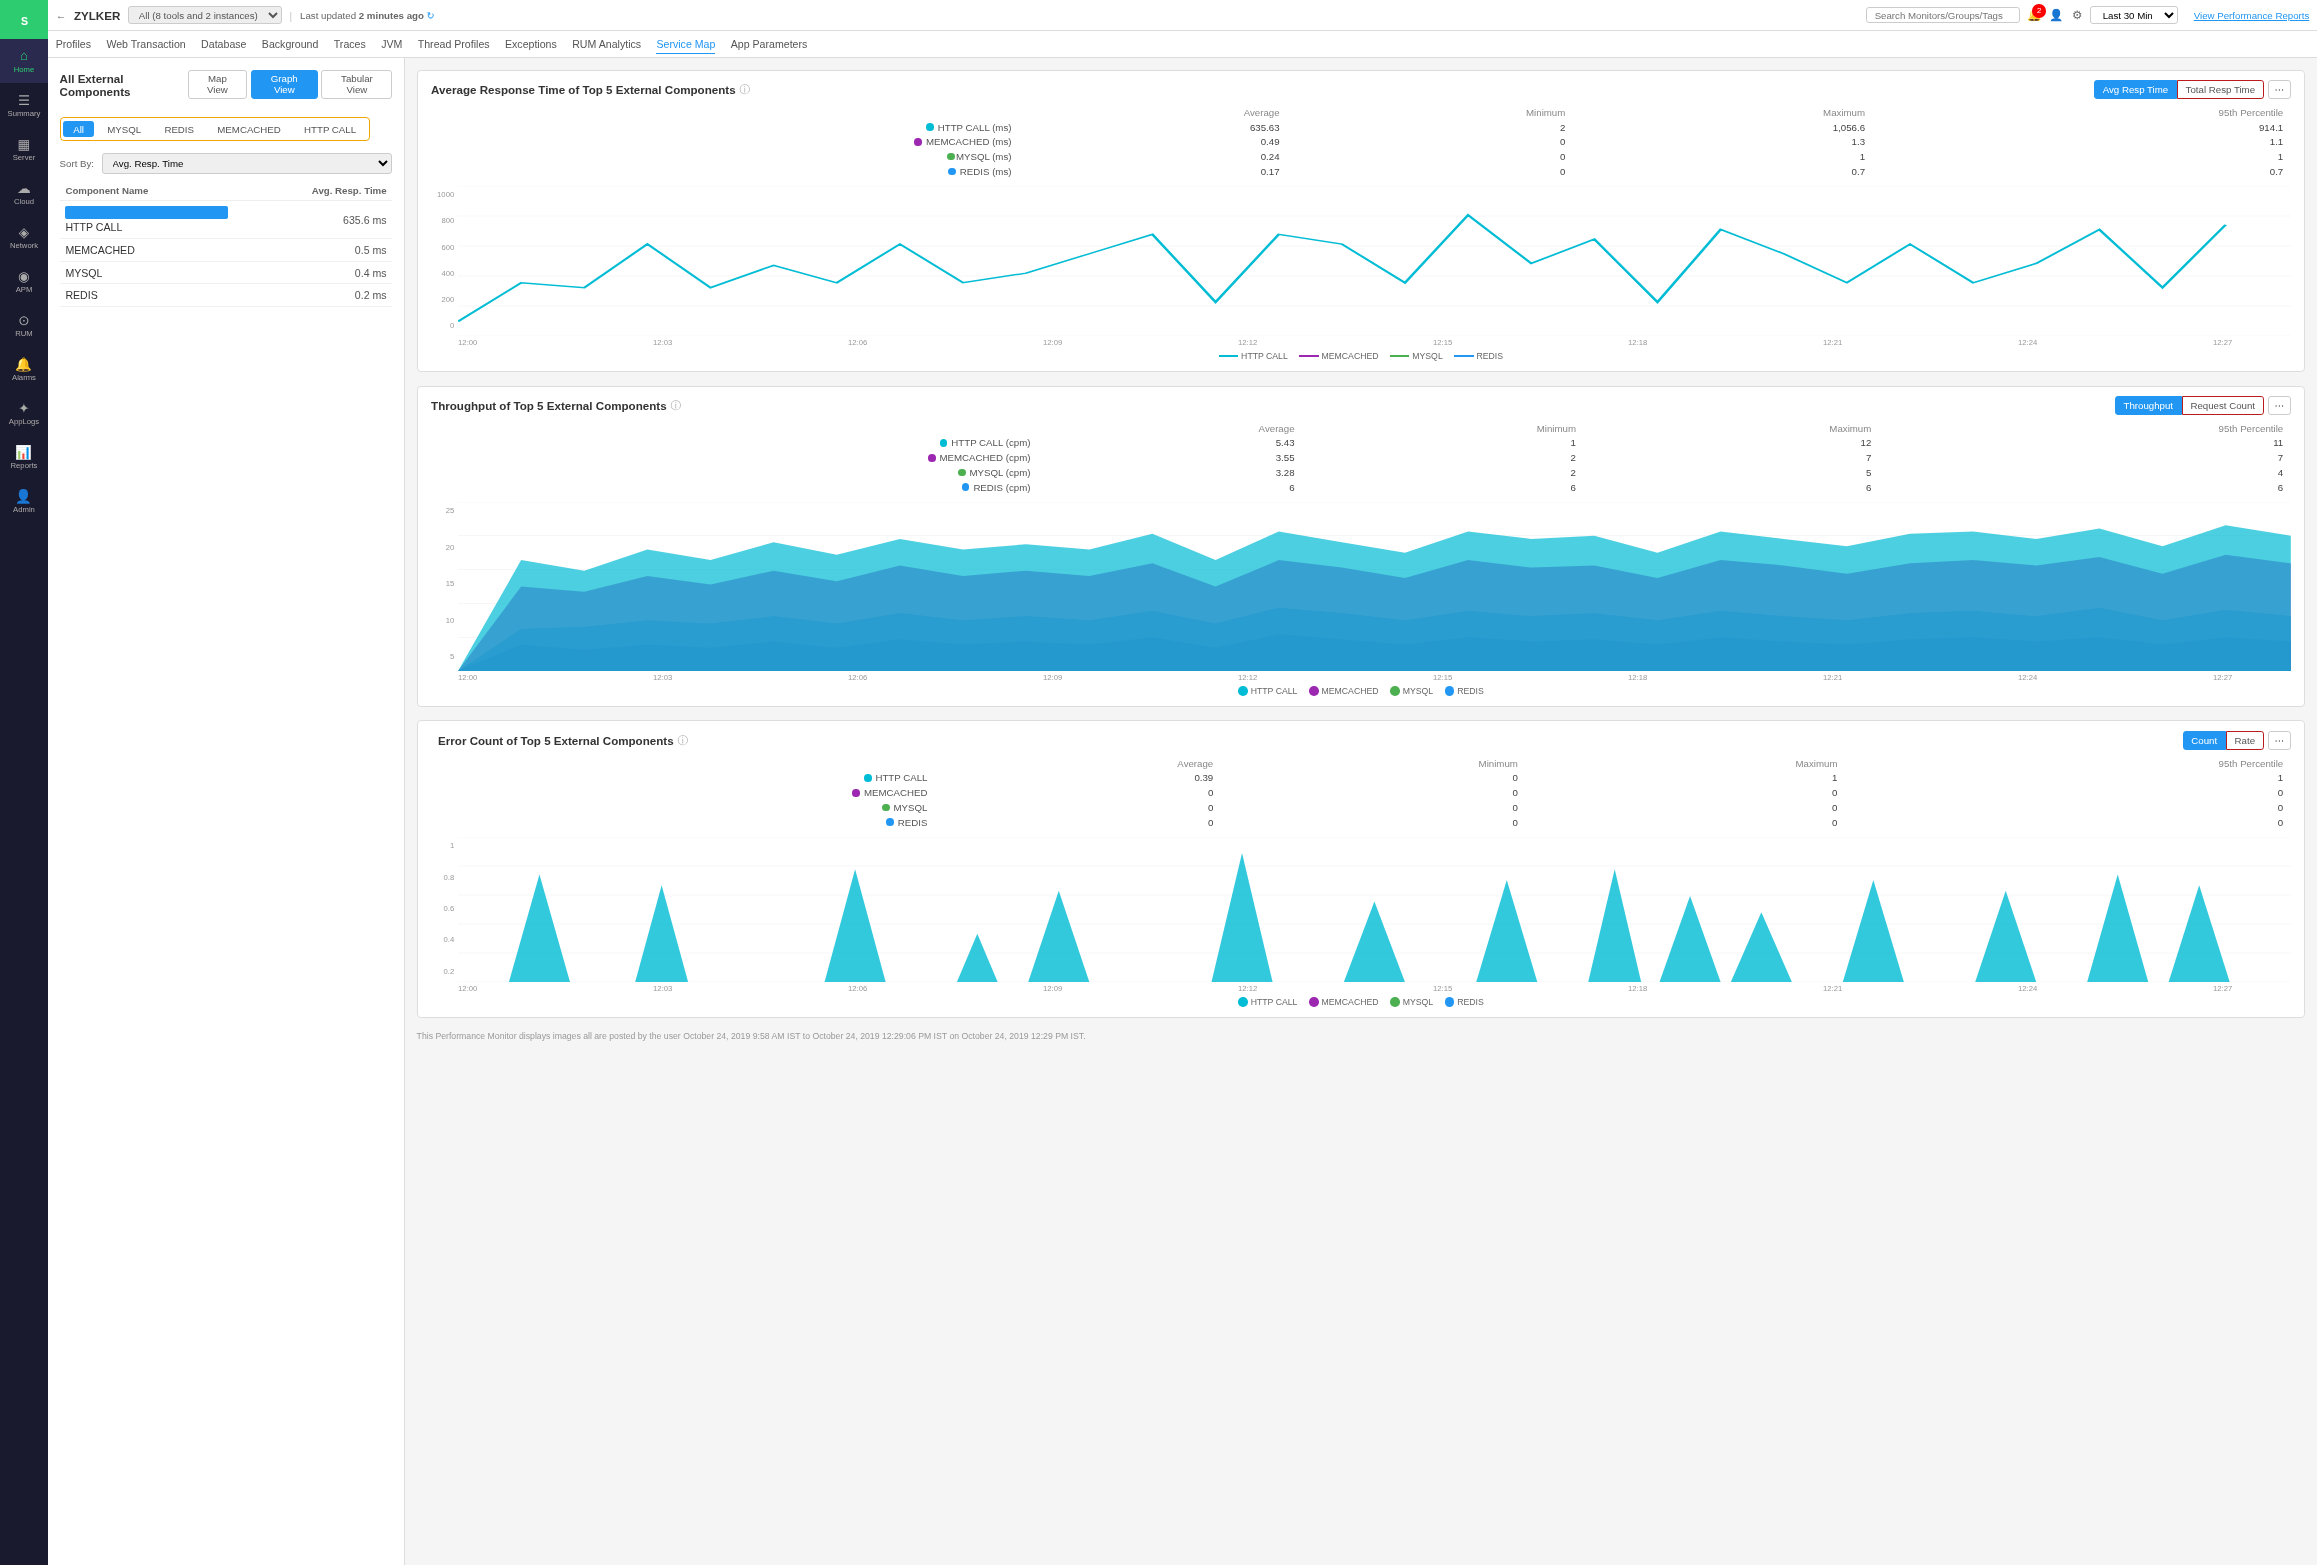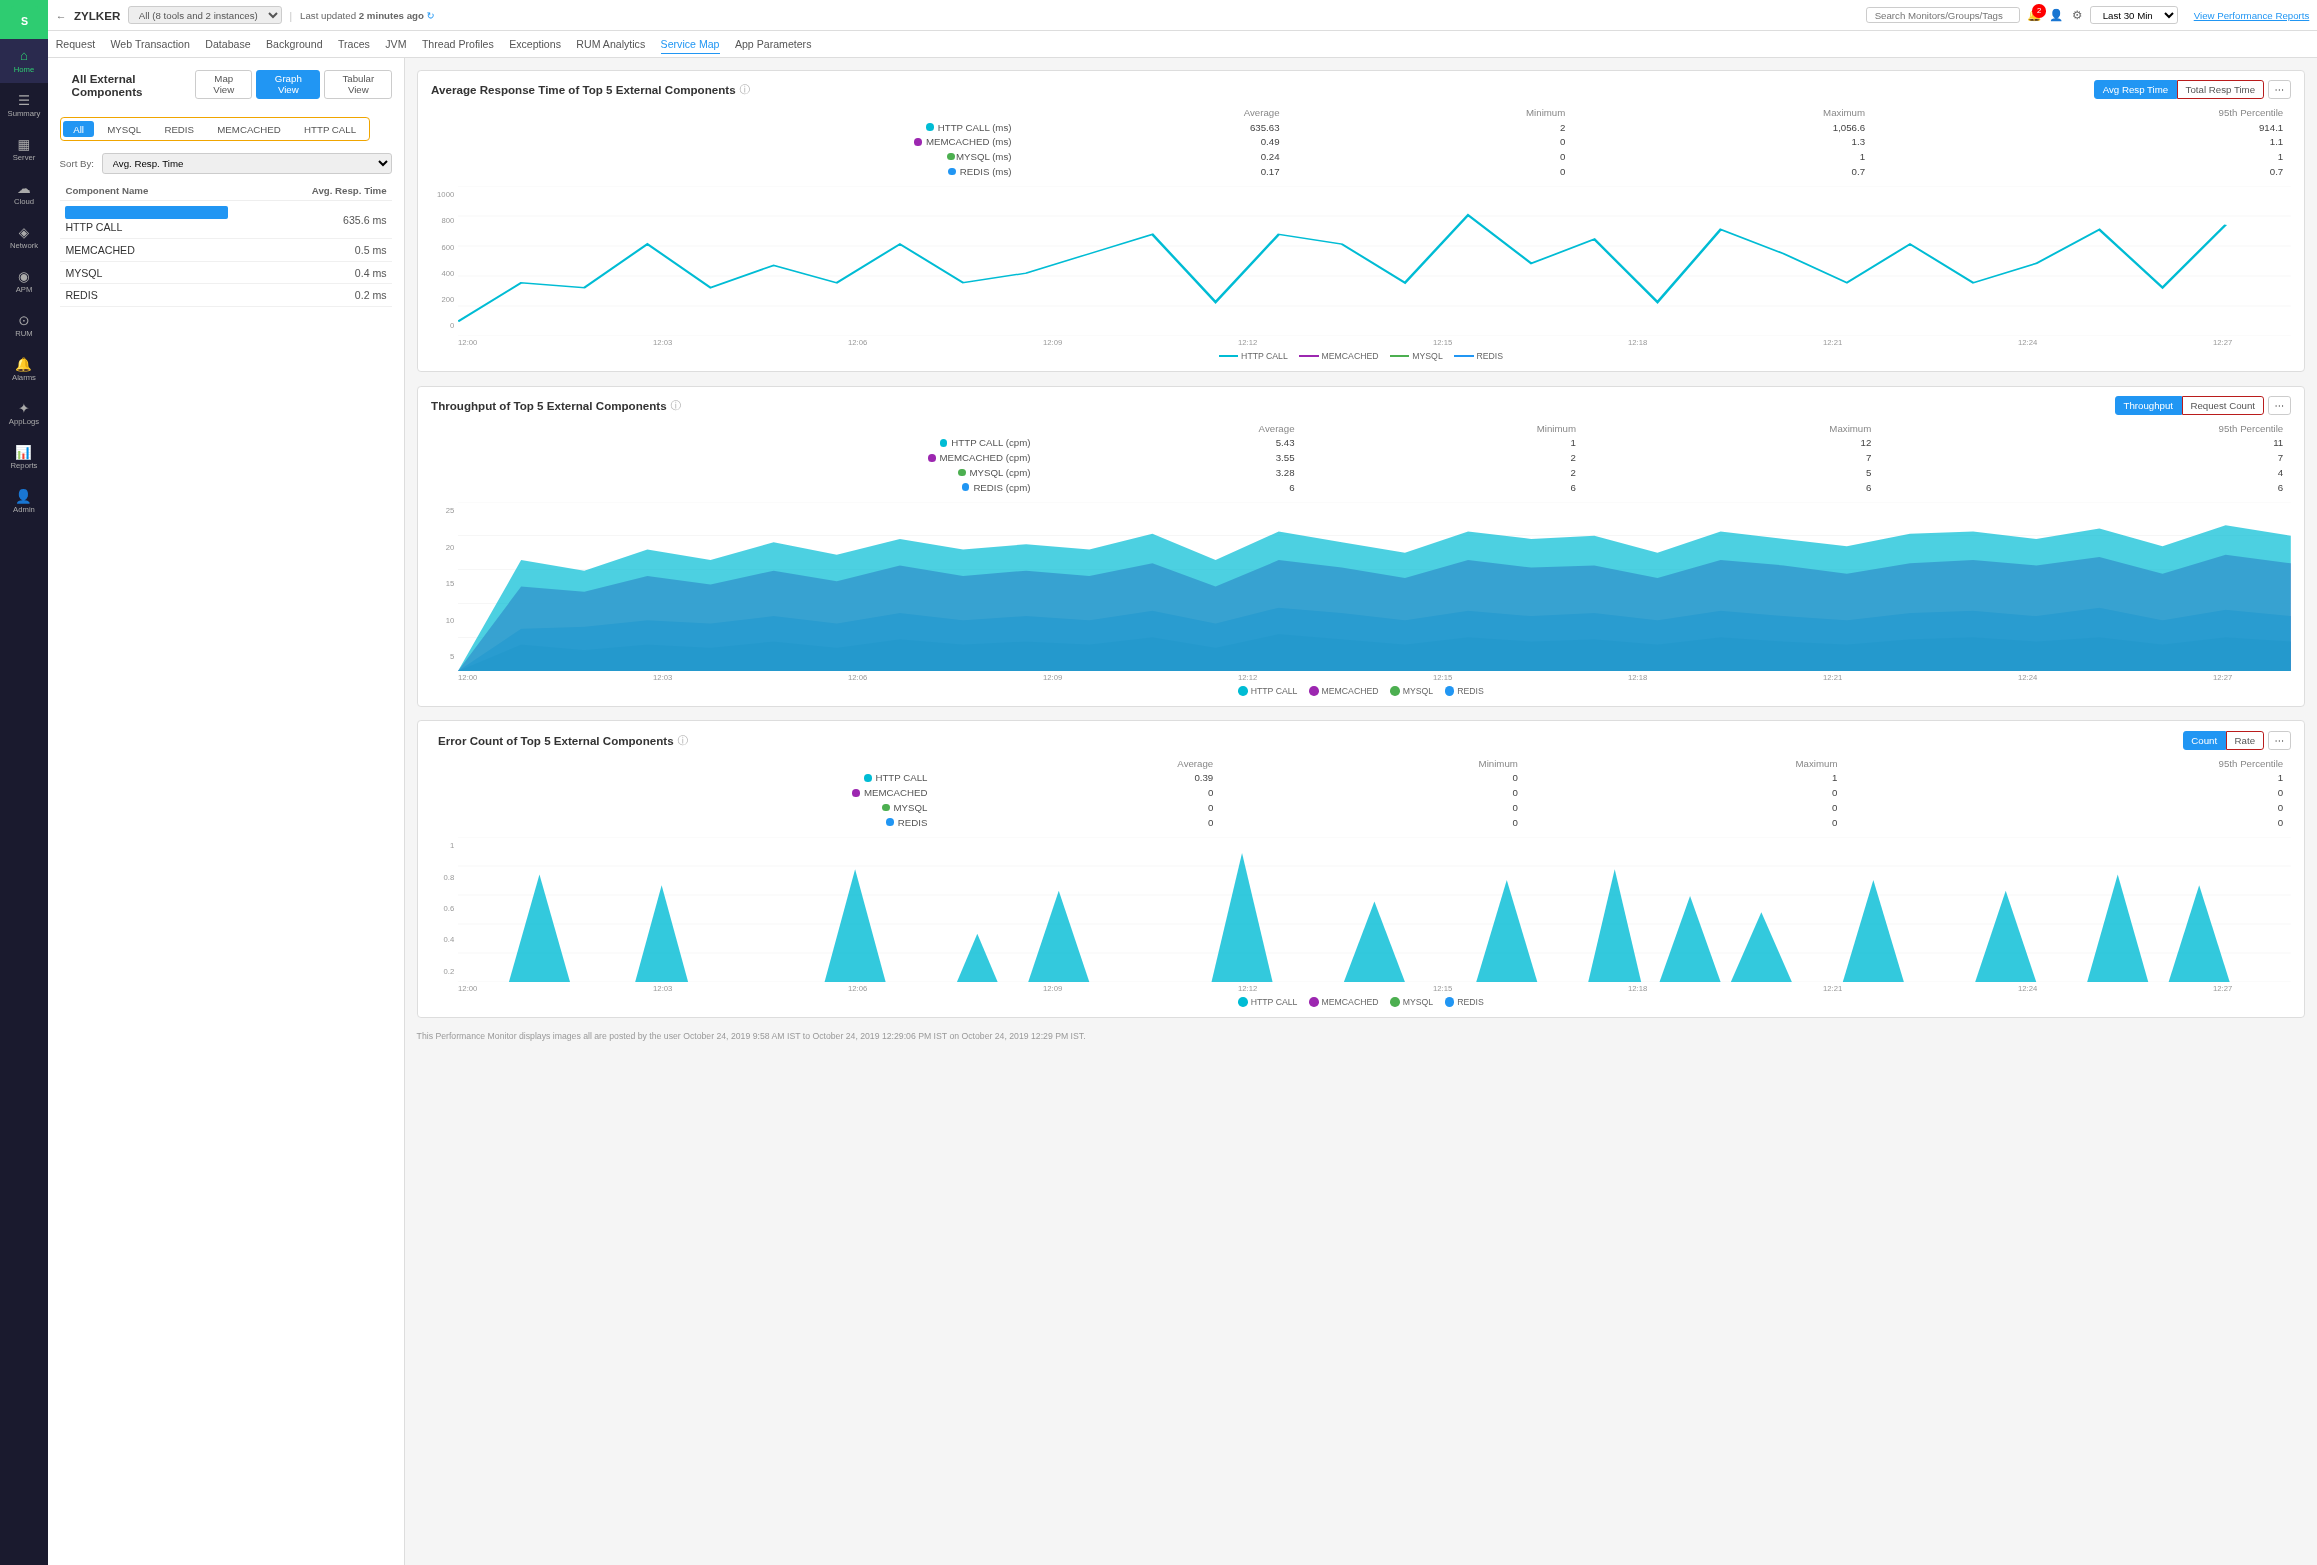--- a/index.html
+++ b/index.html
@@ -164,37 +164,37 @@
     <span>👤</span>
     <span>⚙</span>
   </div>
   <select class="topbar-timerange">
     <option>Last 30 Min</option>
   </select>
   <span class="topbar-perf-reports">View Performance Reports</span>
 </div>
 
 <div class="subnav">
-  <span class="subnav-item">Request</span>
+  <span class="subnav-item">Profiles</span>
   <span class="subnav-item">Web Transaction</span>
   <span class="subnav-item">Database</span>
   <span class="subnav-item">Background</span>
   <span class="subnav-item">Traces</span>
   <span class="subnav-item">JVM</span>
   <span class="subnav-item">Thread Profiles</span>
   <span class="subnav-item">Exceptions</span>
   <span class="subnav-item">RUM Analytics</span>
   <span class="subnav-item active">Service Map</span>
   <span class="subnav-item">App Parameters</span>
 </div>
 
 <div class="main-content">
 
   <div class="left-panel">
-    <div style="display:flex; align-items:center; justify-content:flex-end; margin-bottom:7.7px;margin-left:12px;">
+    <div style="display:flex; align-items:center; justify-content:flex-end; margin-bottom:7.7px;">
       <span class="panel-title">All External Components</span>
       <div class="view-tabs">
         <button class="view-tab">Map View</button>
         <button class="view-tab active">Graph View</button>
         <button class="view-tab">Tabular View</button>
       </div>
     </div>
 
     <div class="filter-tabs">
       <button class="filter-tab active">All</button>

